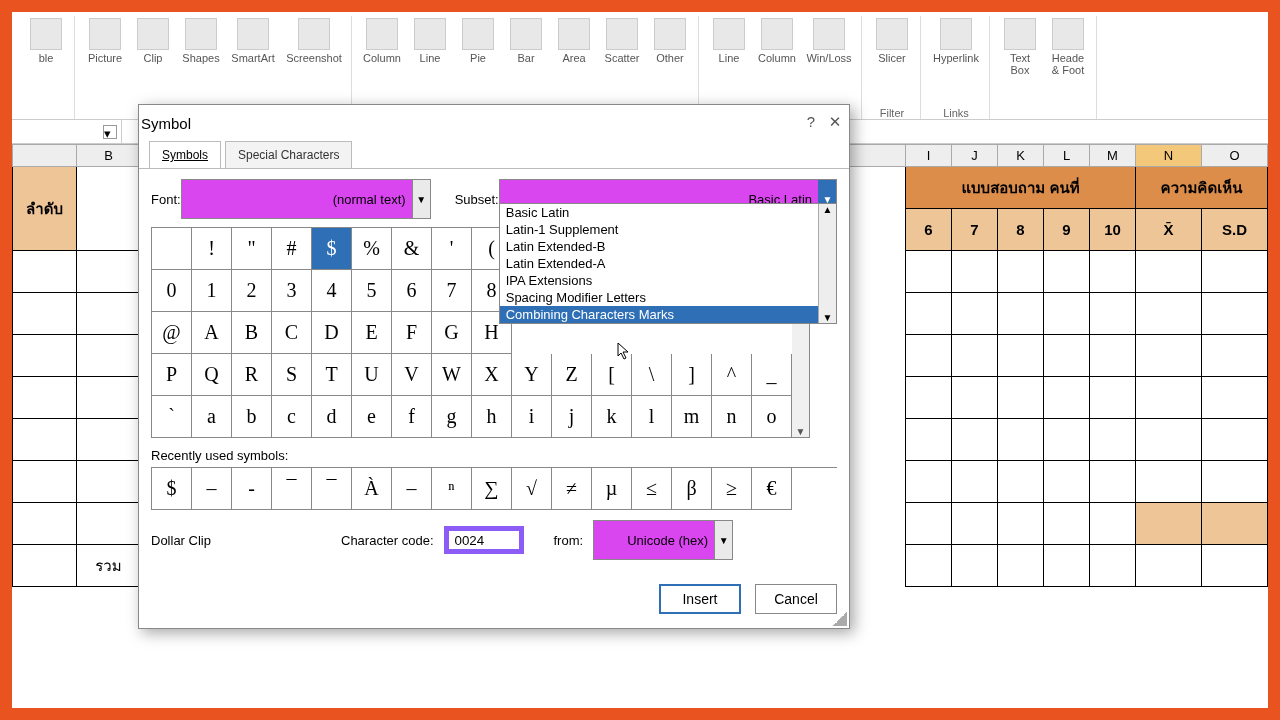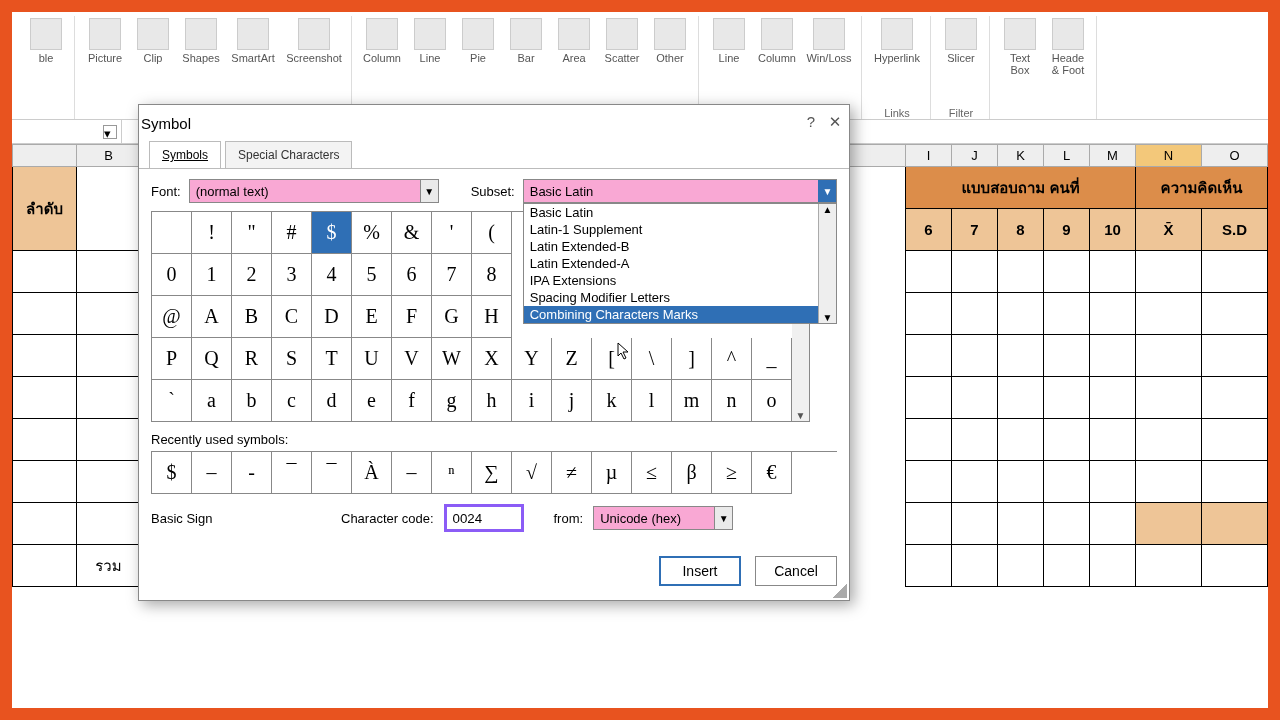--- a/index.html
+++ b/index.html
@@ -118,27 +118,28 @@
     padding:6px 12px;
     border:1px solid #bbb;
     border-bottom:none;
     margin-right:4px;
     background:#f3f3f3;
     font-size:12px;
   }
   .tab.active { background:#fff; text-decoration: underline; }
   .tab.inactive { color:#333; }
   .dlg-body { padding:10px 12px; }
-  .row-font { display:flex; align-items:center; gap:8px; margin-bottom:8px; }
+  .row-font { display:flex; align-items:center; margin-bottom:8px; }
   .combo {
     display:flex;
     border:1px solid #888;
-    height:24px;
+    height:40px;
     align-items:center;
-    background:#f9a8d4;
+    background:#d946ef;
+    text-align:right;
   }
   .combo .val { flex:1; padding:0 6px; font-size:13px; }
   .combo .arrow {
     width:18px;height:100%;
     border-left:1px solid #888;
     display:flex;align-items:center;justify-content:center;
     font-size:10px;
     background:#eaeaea;
   }
   .subset-wrap { position:relative; flex:1; }
@@ -199,21 +200,21 @@
     border-bottom:1px solid #888;
     display:flex;align-items:center;justify-content:center;
     font-size:20px;
     font-family:"Times New Roman", serif;
   }
   .bottom-row {
     display:flex; align-items:center; gap:10px;
     font-size:13px;
   }
   .bottom-row .code-input {
-    border:3px solid #8b5cf6;
+    border:5px solid #8b5cf6;
     width:80px;height:28px;
     padding:0 6px;
   }
   .dlg-buttons {
     display:flex; justify-content:flex-end;
     gap:14px;
     padding:14px 12px;
   }
   .btn-main {
     min-width:82px;
@@ -316,35 +317,35 @@
         </div>
       <div class="ribbon-item" style="width:56px">
           <div class="ico"></div>
           <span>Win/Loss</span>
         </div>
     </div>
     <div class="grp-label">Sparklines</div>
   </div>
   <div class="ribbon-group">
     <div class="row">
-      <div class="ribbon-item" style="width:58px">
-          <div class="ico"></div>
-          <span>Hyperlink</span>
-        </div>
-    </div>
-    <div class="grp-label">Links</div>
+      <div class="ribbon-item">
+          <div class="ico"></div>
+          <span>Slicer</span>
+        </div>
+    </div>
+    <div class="grp-label">Filter</div>
   </div>
   <div class="ribbon-group">
     <div class="row">
-      <div class="ribbon-item">
-          <div class="ico"></div>
-          <span>Slicer</span>
-        </div>
-    </div>
-    <div class="grp-label">Filter</div>
+      <div class="ribbon-item" style="width:58px">
+          <div class="ico"></div>
+          <span>Hyperlink</span>
+        </div>
+    </div>
+    <div class="grp-label">Links</div>
   </div>
   <div class="ribbon-group">
     <div class="row">
       <div class="ribbon-item">
           <div class="ico"></div>
           <span style="white-space:pre-line">Text
 Box</span>
         </div>
       <div class="ribbon-item">
           <div class="ico"></div>
@@ -655,21 +656,21 @@
         <div class="cell">√</div>
         <div class="cell">≠</div>
         <div class="cell">µ</div>
         <div class="cell">≤</div>
         <div class="cell">β</div>
         <div class="cell">≥</div>
         <div class="cell">€</div>
       </div>
 
     <div class="bottom-row">
-      <span style="flex:0 0 180px">Basic Sign</span>
+      <span style="flex:0 0 180px">Dollar Clip</span>
       <span>Character code:</span>
       <input class="code-input" value="0024" style="">
       <span style="margin-left:20px">from:</span>
       <div class="combo" style="width:140px">
         <span class="val">Unicode (hex)</span>
         <span class="arrow">▼</span>
       </div>
     </div>
   </div>
   <div class="dlg-buttons">

